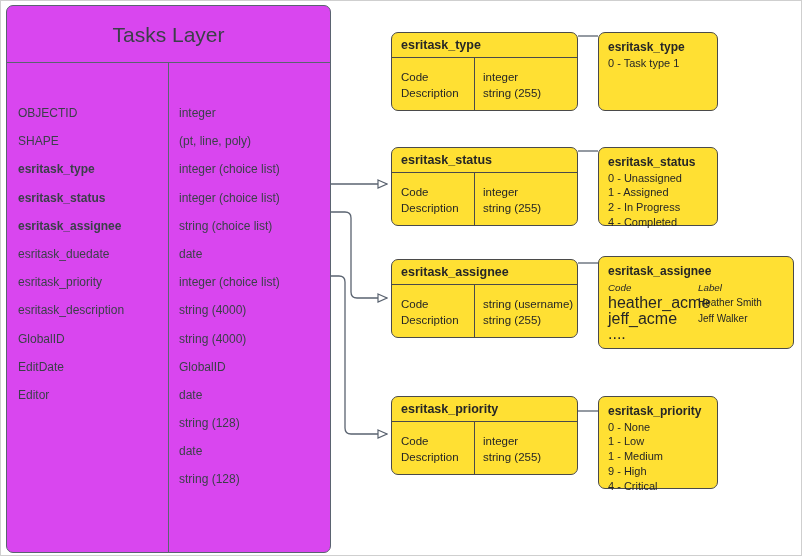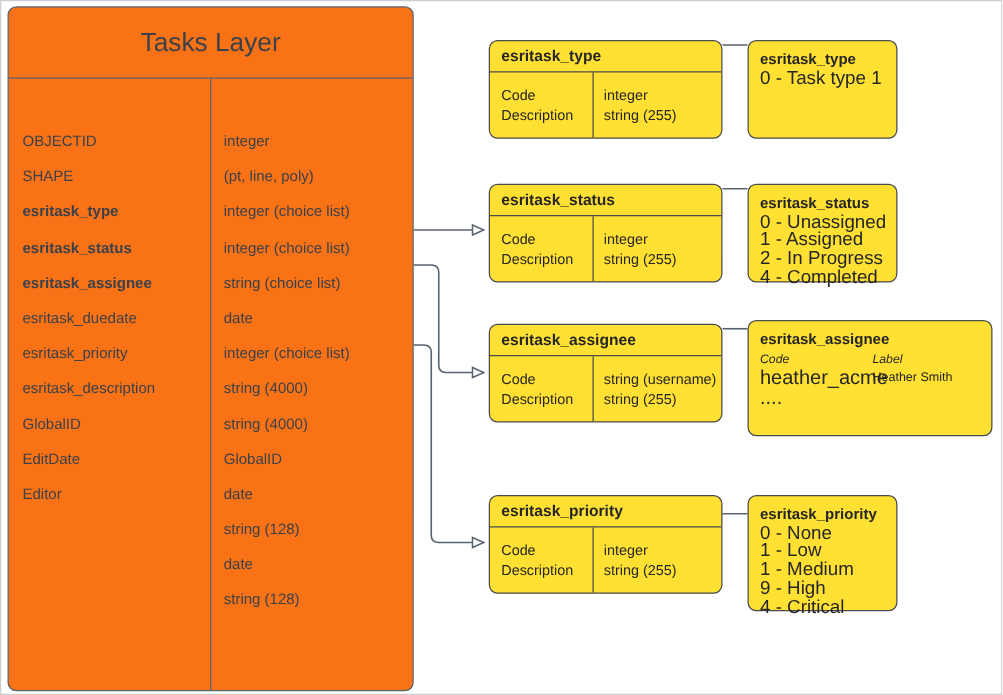--- a/index.html
+++ b/index.html
@@ -21,21 +21,21 @@
     overflow: hidden;
   }
 
   
   .entity-table {
     position: absolute;
     left: 5px;
     top: 4px;
     width: 325px;
     height: 548px;
-    background: #f97316;
+    background: #d946ef;
     border: 1.6px solid #5a6370;
     border-radius: 7px;
     box-sizing: border-box;
   }
   .entity-title {
     position: absolute;
     left: 0;
     top: 0;
     width: 100%;
     height: 57px;
@@ -145,21 +145,21 @@
     padding: 7px 0 0 9px;
   }
   .ylist-title {
     font-size: 12px;
     font-weight: bold;
     color: #262626;
     line-height: 15.5px;
     white-space: nowrap;
   }
   .ylist-item {
-    font-size: 15px;
+    font-size: 11px;
     color: #262626;
     line-height: 14.8px;
     white-space: nowrap;
   }
   
   .ylist-row {
     display: flex;
     line-height: 15.5px;
   }
   .ylist-row .c1 { width: 90px; flex: none; font-size: 16px; color:#262626; white-space: nowrap;}
@@ -314,20 +314,24 @@
     <div class="ylist-title">esritask_assignee</div>
     <div class="ylist-row head">
       <div class="c1">Code</div>
       <div class="c2">Label</div>
     </div>
     <div class="ylist-row">
       <div class="c1">heather_acme</div>
       <div class="c2">Heather Smith</div>
     </div>
     <div class="ylist-row">
+      <div class="c1">jeff_acme</div>
+      <div class="c2">Jeff Walker</div>
+    </div>
+    <div class="ylist-row">
       <div class="c1">....</div>
       <div class="c2"></div>
     </div>
   </div>
 
   <div class="ylist" style="left:597px; top:395px; width:120px; height:93px;">
     <div class="ylist-title">esritask_priority</div>
     <div class="ylist-item">0 - None</div>
     <div class="ylist-item">1 - Low</div>
     <div class="ylist-item">1 - Medium</div>

